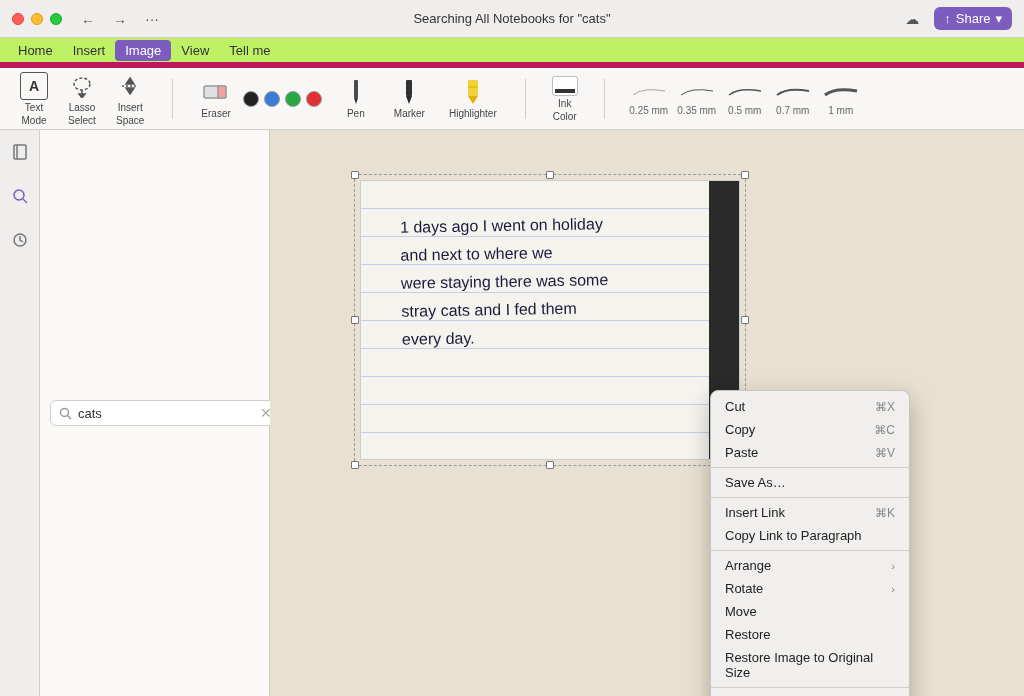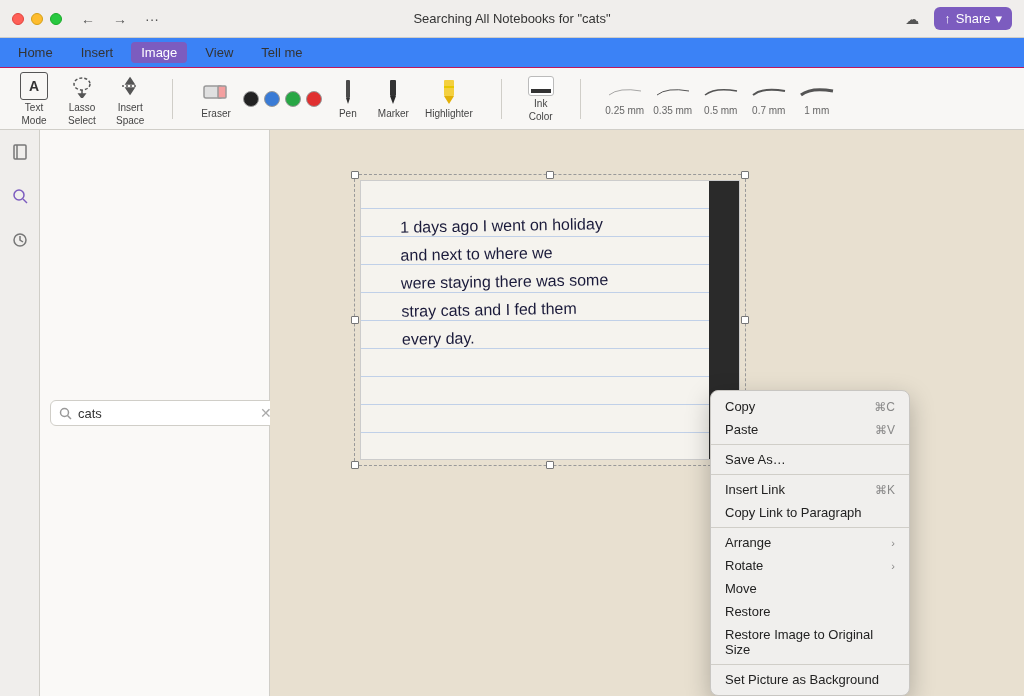--- a/index.html
+++ b/index.html
@@ -73,26 +73,26 @@
       border-radius: 6px;
       padding: 4px 10px;
       font-size: 13px;
       cursor: pointer;
       font-weight: 500;
     }
 
     
     .menubar {
       height: 30px;
-      background: #3b82f6;
+      background: #bef264;
       display: flex;
       align-items: center;
       padding: 0 8px;
-      border-bottom: 1px solid #be185d;
-      gap: 8px;
+      border-bottom: 6px solid #be185d;
+      gap: 0;
     }
     .menu-item {
       padding: 3px 10px;
       font-size: 13px;
       color: #333;
       border-radius: 4px;
       cursor: pointer;
     }
     .menu-item.active {
       background: #7c5cbf;
@@ -508,21 +508,21 @@
     <div class="toolbar-btn">
       <div class="icon-area">
         <svg width="28" height="20" viewBox="0 0 28 20">
           <rect x="2" y="4" width="18" height="12" rx="2" fill="#e0e0e0" stroke="#999" stroke-width="1.5"></rect>
           <rect x="16" y="4" width="8" height="12" rx="1" fill="#f4a0a0" stroke="#999" stroke-width="1.5"></rect>
         </svg>
       </div>
       <span class="label">Eraser</span>
     </div>
 
-    <div style="display:flex; align-items:center;">
+    <div style="display:flex; gap:8px; align-items:center;">
 
       <div style="display:flex; flex-direction:column; gap:3px; margin-right:4px;">
         <div style="display:flex; gap:5px;">
           <div style="width:16px;height:16px;border-radius:50%;background:#222222;border:1px solid #999;cursor:pointer;"></div>
           <div style="width:16px;height:16px;border-radius:50%;background:#3a7bd5;border:1px solid #999;cursor:pointer;"></div>
           <div style="width:16px;height:16px;border-radius:50%;background:#28a745;border:1px solid #999;cursor:pointer;"></div>
           <div style="width:16px;height:16px;border-radius:50%;background:#e03030;border:1px solid #999;cursor:pointer;"></div>
         </div>
       </div>
 
@@ -668,20 +668,24 @@
           <div>and next to where we</div>
           <div>were staying there was some</div>
           <div>stray cats and I fed them</div>
           <div>every day.</div>
         </div>
       </div>
     </div>
 
     <div class="context-menu">
       <div class="ctx-item">
+        <span>Cut</span>
+        <span class="shortcut">⌘X</span>
+      </div>
+      <div class="ctx-item">
         <span>Copy</span>
         <span class="shortcut">⌘C</span>
       </div>
       <div class="ctx-item">
         <span>Paste</span>
         <span class="shortcut">⌘V</span>
       </div>
       <div class="ctx-separator"></div>
       <div class="ctx-item">
         <span>Save As…</span>

